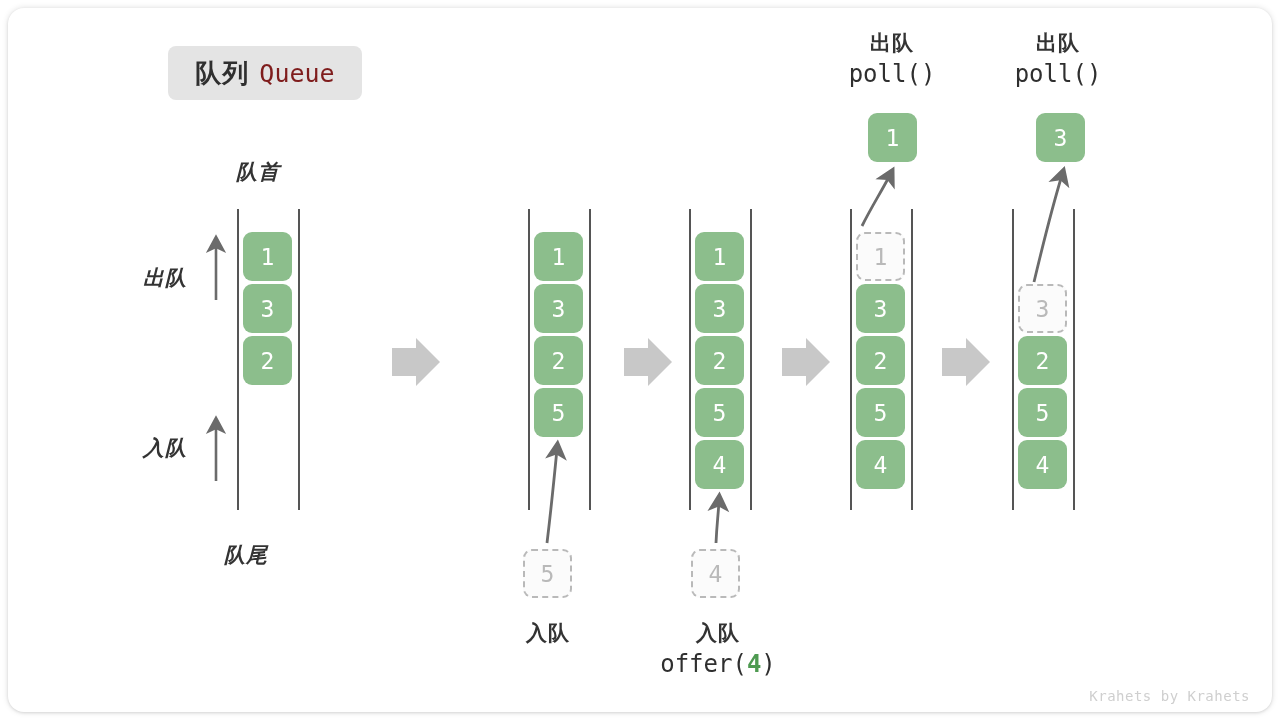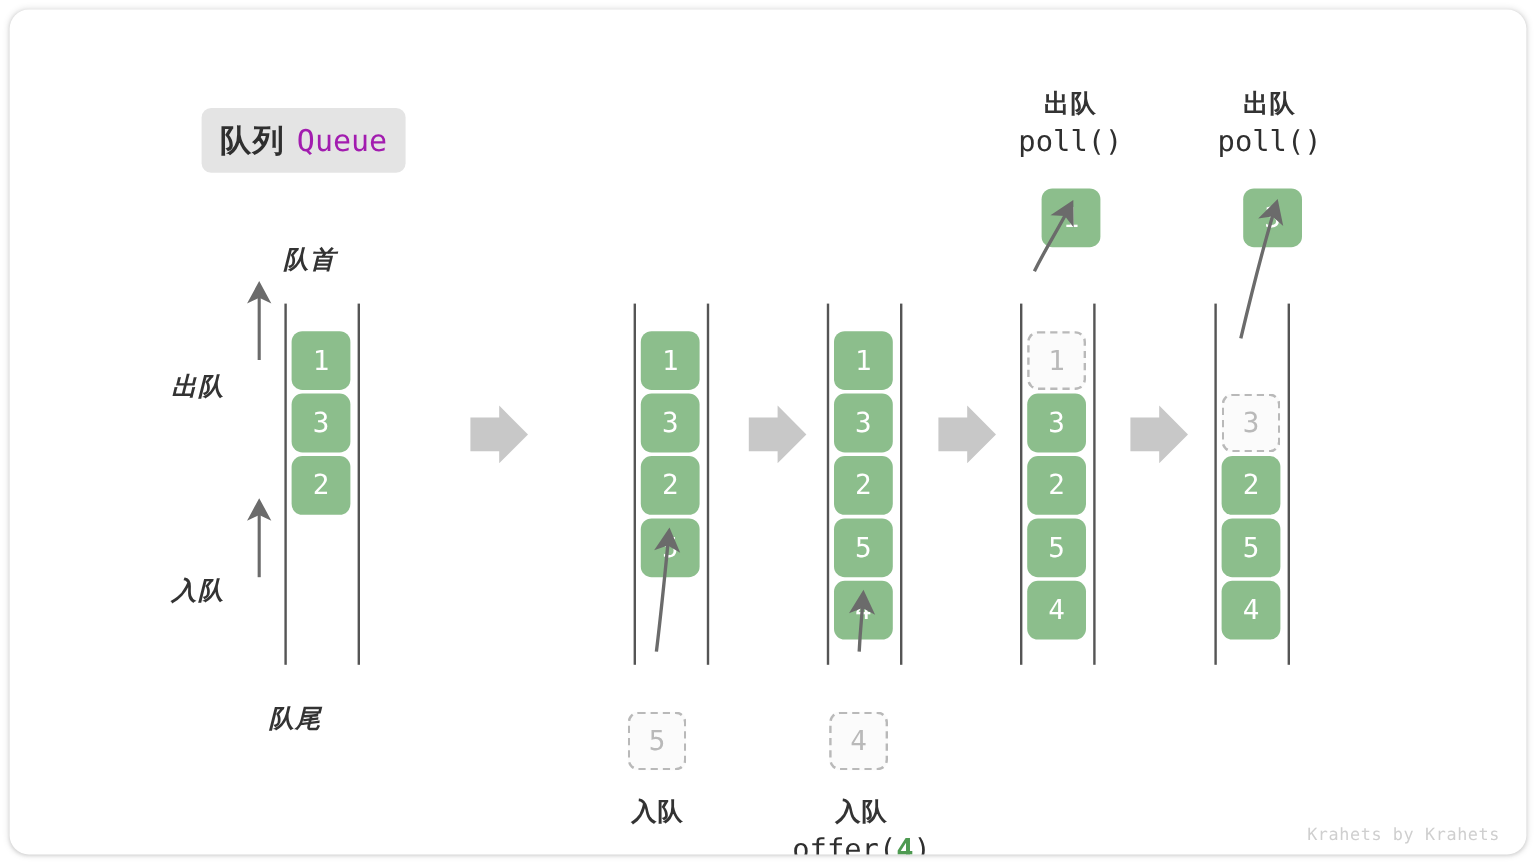--- a/index.html
+++ b/index.html
@@ -26,45 +26,45 @@
     overflow: hidden;
   }
 
   #stage {
     position: absolute;
     left: 0; top: 0;
     width: 1280px; height: 720px;
     transform: translate(-8px, -8px);
   }
 
-  .abs { position: absolute; margin-top: 44px; }
+  .abs { position: absolute; }
 
   
   #title-badge {
     left: 168px;
     top: 46px;
-    width: 170px;
+    width: 194px;
     height: 54px;
     background: #e4e4e4;
     border-radius: 8px;
     display: flex;
     align-items: center;
     justify-content: center;
     gap: 10px;
   }
   #title-badge .zh {
     font-size: 26px;
     font-weight: bold;
     color: #2f2f2f;
     letter-spacing: 1px;
   }
   #title-badge .en {
     font-family: "DejaVu Sans Mono", "Liberation Mono", monospace;
     font-size: 25px;
-    color: #a21caf;
+    color: #7f1d1d;
   }
 
   
   .cn-label {
     font-size: 21px;
     font-weight: bold;
     color: #333333;
     letter-spacing: 1px;
     white-space: nowrap;
     font-style: italic;

